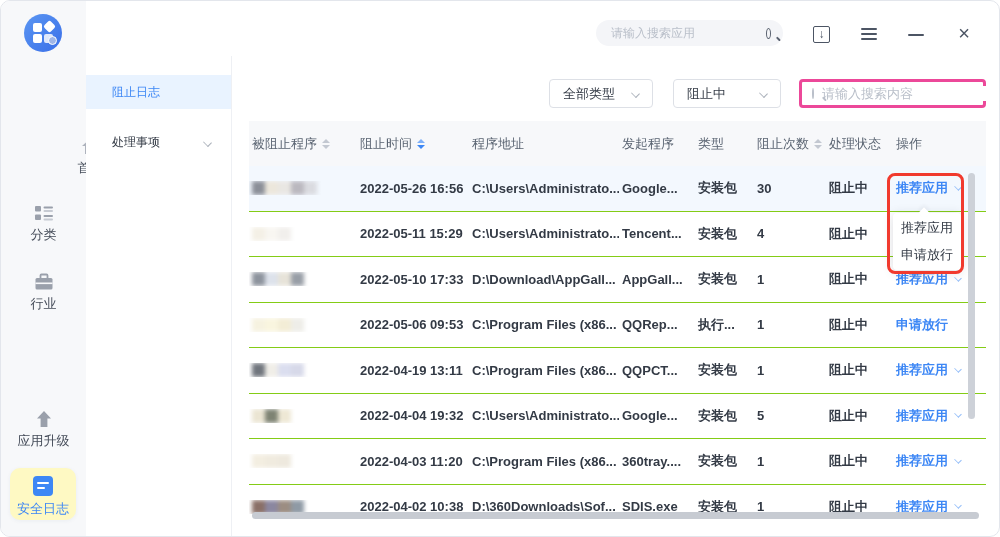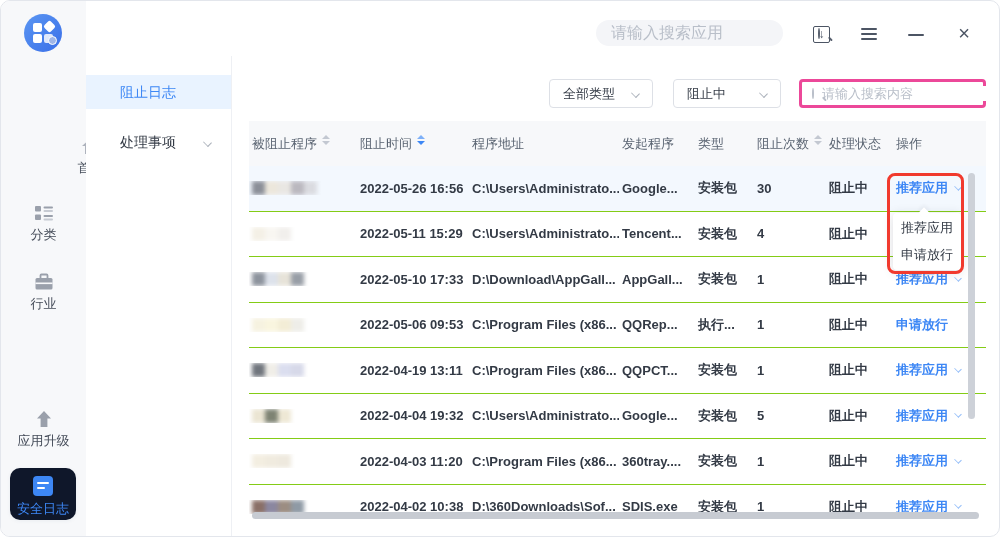--- a/index.html
+++ b/index.html
@@ -12,38 +12,38 @@
           background:linear-gradient(135deg,#5b96f2,#3a6fe8); }
   .logo .sq1 { position:absolute; left:9px; top:9px;  width:9px; height:9px; background:#fff; border-radius:2px; }
   .logo .sq2 { position:absolute; left:9px; top:20px; width:9px; height:9px; background:#fff; border-radius:2px; }
   .logo .dia { position:absolute; left:21px; top:8px; width:9px; height:9px; background:#fff; border-radius:2px; transform:rotate(45deg); }
   .logo .sq3 { position:absolute; left:20px; top:20px; width:9px; height:9px; background:#dfe8fb; border-radius:2px; }
   .logo .dot { position:absolute; left:24px; top:22px; width:9px; height:9px; background:#9fb6e8; border-radius:50%; border:1.5px solid #fff; }
   .app-title { position:absolute; left:0; top:58px; width:85px; text-align:center; font-size:14px; font-weight:bold; color:#252b36; line-height:21px; }
   .rail-item { position:absolute; left:0; width:85px; text-align:center; cursor:pointer; }
   .rail-item svg { display:block; margin:0 auto 4px; }
   .rail-item .lbl { font-size:13px; color:#454c59; }
-  .rail-item.active-card { left:9px; width:66px; height:52px; background:#0f172a; border-radius:10px; padding-top:8px; box-shadow:0 1px 4px rgba(40,60,100,.06); }
+  .rail-item.active-card { left:9px; width:66px; height:52px; background:#fef9c3; border-radius:10px; padding-top:8px; box-shadow:0 1px 4px rgba(40,60,100,.06); }
   .rail-item.active-card .lbl { color:#3d87f5; }
   .log-ico { width:20px; height:20px; margin:0 auto 4px; background:#3d87f5; border-radius:4px; position:relative; }
   .log-ico i { position:absolute; left:4px; height:2px; background:#fff; border-radius:1px; }
   .log-ico i:nth-child(1){ top:6px; width:12px; }
   .log-ico i:nth-child(2){ top:11px; width:8px; }
 
   
   .subside { position:absolute; left:85px; top:55px; bottom:0; width:146px; background:#fff; border-right:1px solid #eef0f4; }
-  .sub-item { position:relative; height:34px; line-height:34px; padding-left:34px; font-size:14px; color:#333a45; cursor:pointer; }
+  .sub-item { position:relative; height:34px; line-height:34px; padding-left:26px; font-size:12px; color:#333a45; cursor:pointer; }
   .sub-item.i0 { margin-top:19px; }
   .sub-item.i1, .sub-item.i2 { margin-top:16px; }
   .sub-item.active { background:#e9f3ff; color:#3d87f5; }
   .chev { position:absolute; right:20px; top:14px; width:7px; height:7px; border-right:1.5px solid #aab0ba; border-bottom:1.5px solid #aab0ba; transform:rotate(45deg) scaleY(.8); }
 
   
   .search-pill { position:absolute; left:595px; top:19px; width:187px; height:26px; background:#f4f5f8; border-radius:13px; display:flex; align-items:center; padding:0 12px 0 15px; }
-  .search-pill input { flex:1; border:none; outline:none; background:transparent; font-size:16px; color:#333; font-family:inherit; }
+  .search-pill input { flex:1; border:none; outline:none; background:transparent; font-size:12px; color:#333; font-family:inherit; }
   .search-pill input::placeholder { color:#b9bfc9; }
   .mag { width:11px; height:11px; border:1.6px solid #5a6270; border-radius:50%; position:relative; flex:0 0 aupx; }
   .mag::after { content:""; position:absolute; left:9px; top:9px; width:5px; height:1.6px; background:#5a6270; transform:rotate(45deg); border-radius:1px; }
   .winbtn { position:absolute; cursor:pointer; }
   .dl-box { left:812px; top:25px; width:17px; height:17px; border:1.5px solid #4c5564; border-radius:2px; color:#4c5564; font-size:12px; line-height:14px; text-align:center; }
   .ham { left:860px; top:27px; width:16px; height:12px; }
   .ham i { display:block; height:2px; background:#4c5564; margin-bottom:3px; border-radius:1px; }
   .min { left:907px; top:33px; width:16px; height:2px; background:#4c5564; border-radius:1px; }
   .cls { left:953px; top:22px; width:20px; height:20px; font-size:20px; line-height:20px; color:#4c5564; text-align:center; }
 
@@ -55,21 +55,21 @@
   .fsearch { position:absolute; left:798px; top:78px; width:187px; height:29px; border:3px solid #ec4899; border-radius:4px; display:flex; align-items:center; padding:0 10px; }
   .fsearch .mag { border-color:#b9bfc9; }
   .fsearch .mag::after { background:#b9bfc9; }
   .fsearch input { flex:1; border:none; outline:none; font-size:13px; margin-left:8px; color:#333; font-family:inherit; }
   .fsearch input::placeholder { color:#b9bfc9; }
 
   
   .table { position:absolute; left:248px; top:120px; width:737px; height:398px; overflow:hidden; }
   .thead, .trow { display:grid; grid-template-columns:108px 112px 150px 76px 59px 72px 67px 93px; align-items:center; }
   .thead { height:45px; background:#f7f8fa; font-size:13px; color:#5a6472; }
-  .thead .hcell { display:flex; align-items:flex-start; padding-left:3px; cursor:default; }
+  .thead .hcell { display:flex; align-items:center; padding-left:3px; cursor:default; }
   .thead .hcell.sortable { cursor:pointer; }
   .carets { display:inline-flex; flex-direction:column; margin-left:5px; gap:2px; }
   .car-up { width:0; height:0; border-left:4px solid transparent; border-right:4px solid transparent; border-bottom:4px solid #c3c8d1; }
   .car-dn { width:0; height:0; border-left:4px solid transparent; border-right:4px solid transparent; border-top:4px solid #c3c8d1; }
   .car-up.blue { border-bottom-color:#7eb0f8; }
   .car-dn.blue { border-top-color:#3d87f5; }
   .trow { height:45.5px; border-bottom:1px solid #84cc16; font-size:13px; color:#333a45; background:#fff;font-weight:bold; }
   .trow.hl { background:#f3f8fe; }
   .tcell { padding-left:3px; white-space:nowrap; overflow:hidden; }
   .blurline { display:flex; gap:0; filter:blur(2px); }

